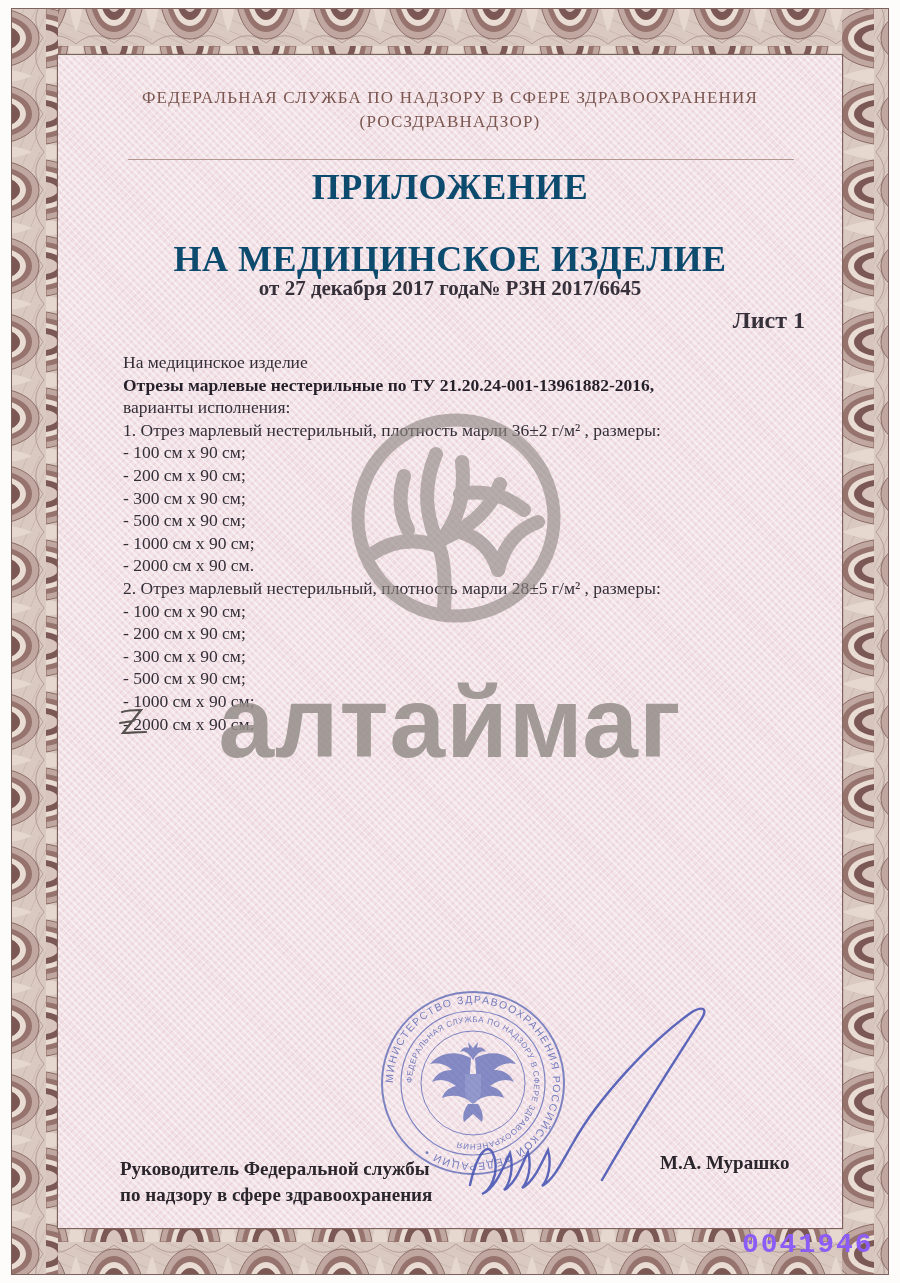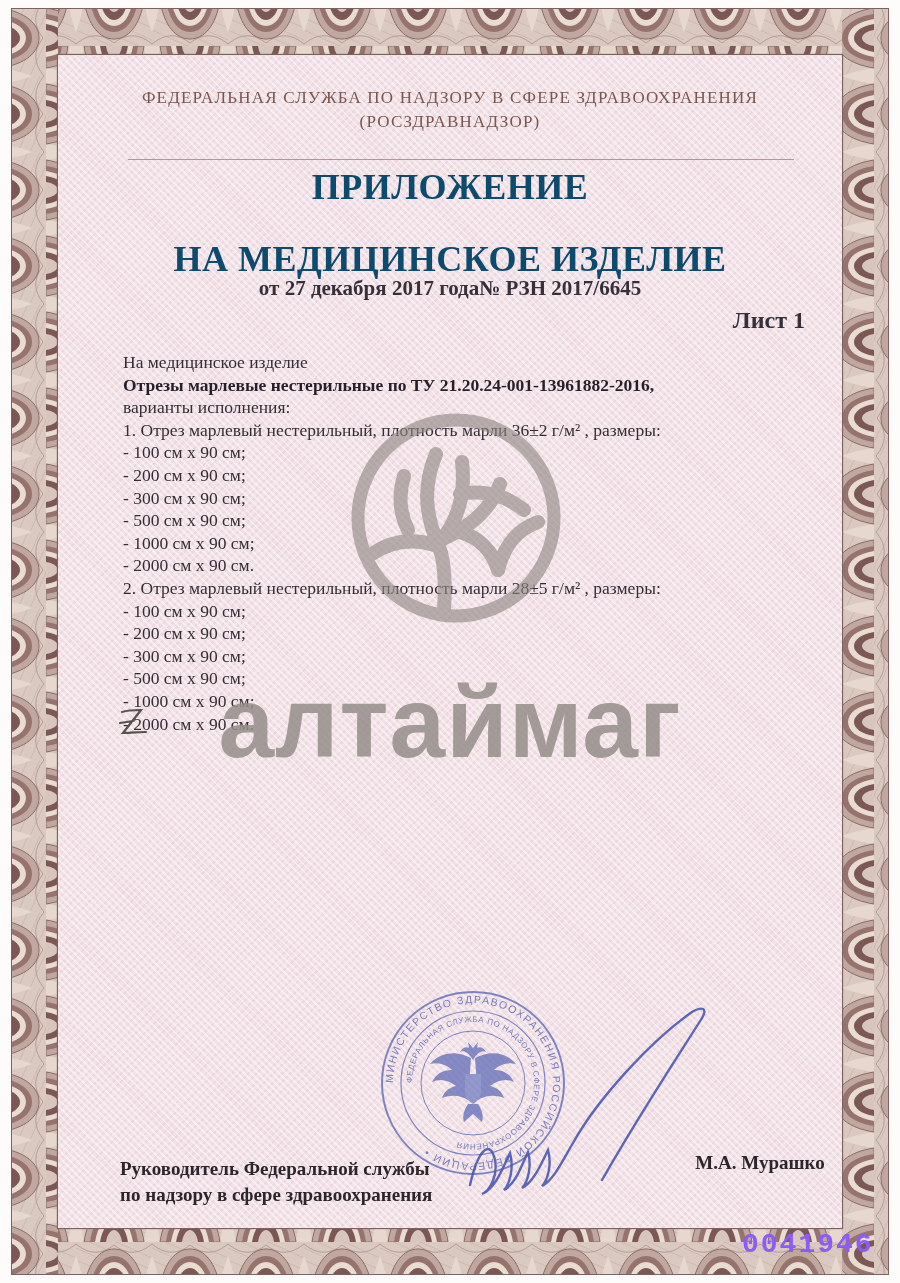--- a/index.html
+++ b/index.html
@@ -33,21 +33,21 @@
   .wm-tag{position:absolute;left:70px;top:784px;width:760px;text-align:center;
           font-family:"Liberation Sans", sans-serif;font-size:30px;color:#a09893;
           letter-spacing:1px;opacity:.9;}
 
   .zmark{position:absolute;left:114px;top:706px;}
 
   .sig-pos{position:absolute;left:120px;top:1120px;font-weight:bold;font-size:19px;
            line-height:26px;color:#2b262c;z-index:4;margin-top:36px;}
   .stamp{position:absolute;left:378px;top:988px;opacity:.88;z-index:3;}
   .signature{position:absolute;left:440px;top:995px;z-index:5;}
-  .signer{position:absolute;left:660px;top:1152px;width:200px;text-align:center;
+  .signer{position:absolute;left:660px;top:1152px;width:200px;text-align:left;
           font-weight:bold;font-size:19px;color:#2b262c;z-index:4;}
   .serial{position:absolute;left:742px;top:1229px;font-family:"Liberation Mono", monospace;
           font-weight:bold;font-size:28px;letter-spacing:2px;color:#8b5cf6;z-index:4;}
 </style>
 </head>
 <body>
 
 <div class="page">
 
   <svg class="border-svg" width="900" height="1283">

